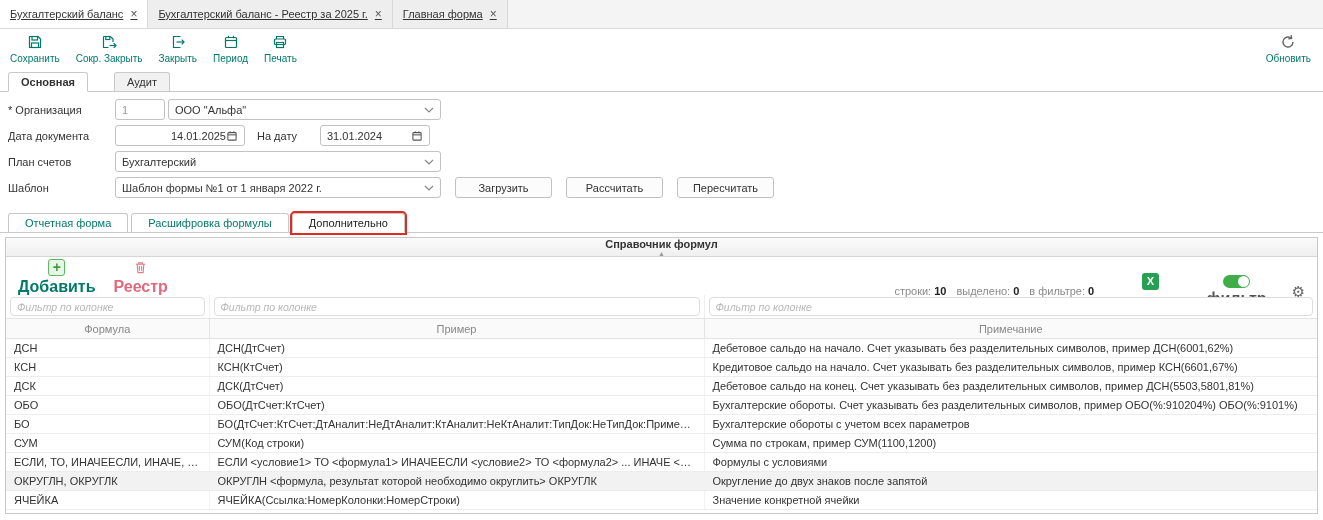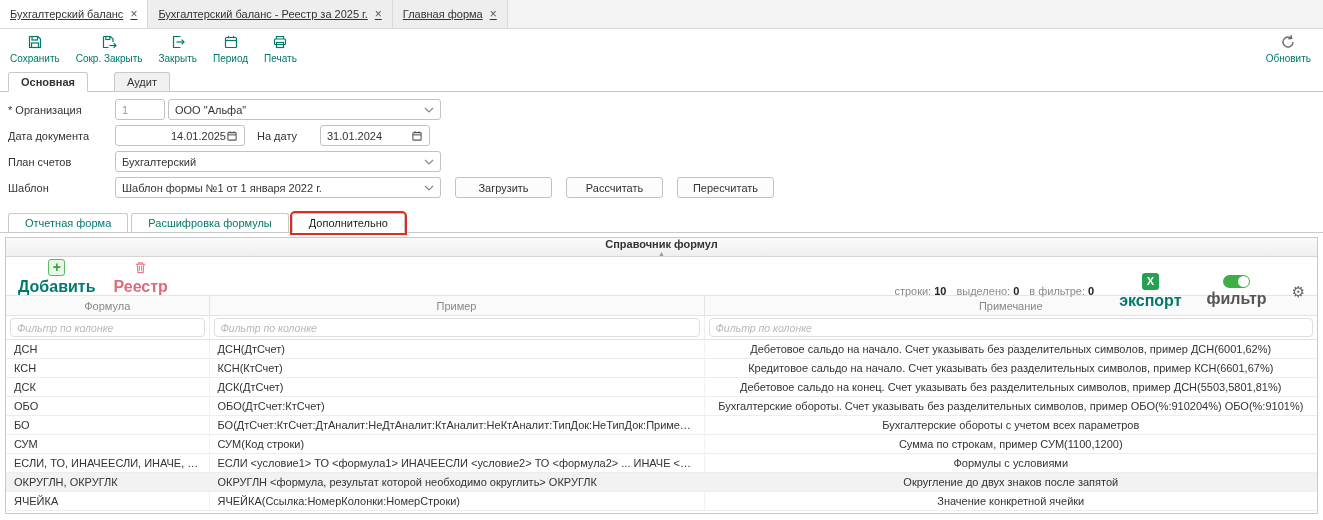--- a/index.html
+++ b/index.html
@@ -74,21 +74,21 @@
   thead th { background:#fafafa; color:#888; font-weight:normal; height:20px;
              border:1px solid #e4e4e4; border-left:none; font-size:11px; }
   thead th:last-child { border-right:none; }
   .frow-td { padding:2px 4px; border-bottom:1px solid #e4e4e4; border-right:1px solid #eee; }
   .frow-td:last-child { border-right:none; }
   .frow-td input { width:100%; height:19px; border:1px solid #ddd; border-radius:4px; padding:0 6px;
                    font-family:inherit; font-size:10.5px; color:#333; outline:none; }
   .frow-td input::placeholder { font-style:italic; color:#b8b8b8; }
   tbody td { height:19px; padding:0 8px; border-bottom:1px solid #ededed; border-right:1px solid #f2f2f2;
              white-space:nowrap; overflow:hidden; text-overflow:ellipsis; color:#333; }
-  tbody td:last-child { border-right:none;text-align:center; }
+  tbody td:last-child { border-right:none; }
   tbody tr.hl { background:#f2f2f2; }
   svg { display:block; }
 </style>
 </head>
 <body>
 
 <div class="tabbar">
   <div class="wtab active">
     <span>Бухгалтерский баланс</span>
     <span class="x">×</span>
@@ -280,28 +280,28 @@
   </div>
 
   <table>
     <colgroup>
         <col style="width:203px">
         <col style="width:495px">
         <col>
       </colgroup>
     <thead>
       <tr>
+        <td class="frow-td"><input placeholder="Фильтр по колонке" style=""></td>
+        <td class="frow-td"><input placeholder="Фильтр по колонке" style=""></td>
+        <td class="frow-td"><input placeholder="Фильтр по колонке" style=""></td>
+      </tr>
+      <tr>
         <th>Формула</th>
         <th>Пример</th>
         <th>Примечание</th>
-      </tr>
-      <tr>
-        <td class="frow-td"><input placeholder="Фильтр по колонке" style=""></td>
-        <td class="frow-td"><input placeholder="Фильтр по колонке" style=""></td>
-        <td class="frow-td"><input placeholder="Фильтр по колонке" style=""></td>
       </tr>
     </thead>
     <tbody>
       <tr>
         <td>ДСН</td>
         <td>ДСН(ДтСчет)</td>
         <td>Дебетовое сальдо на начало. Счет указывать без разделительных символов, пример ДСН(6001,62%)</td>
       </tr>
       <tr>
         <td>КСН</td>

